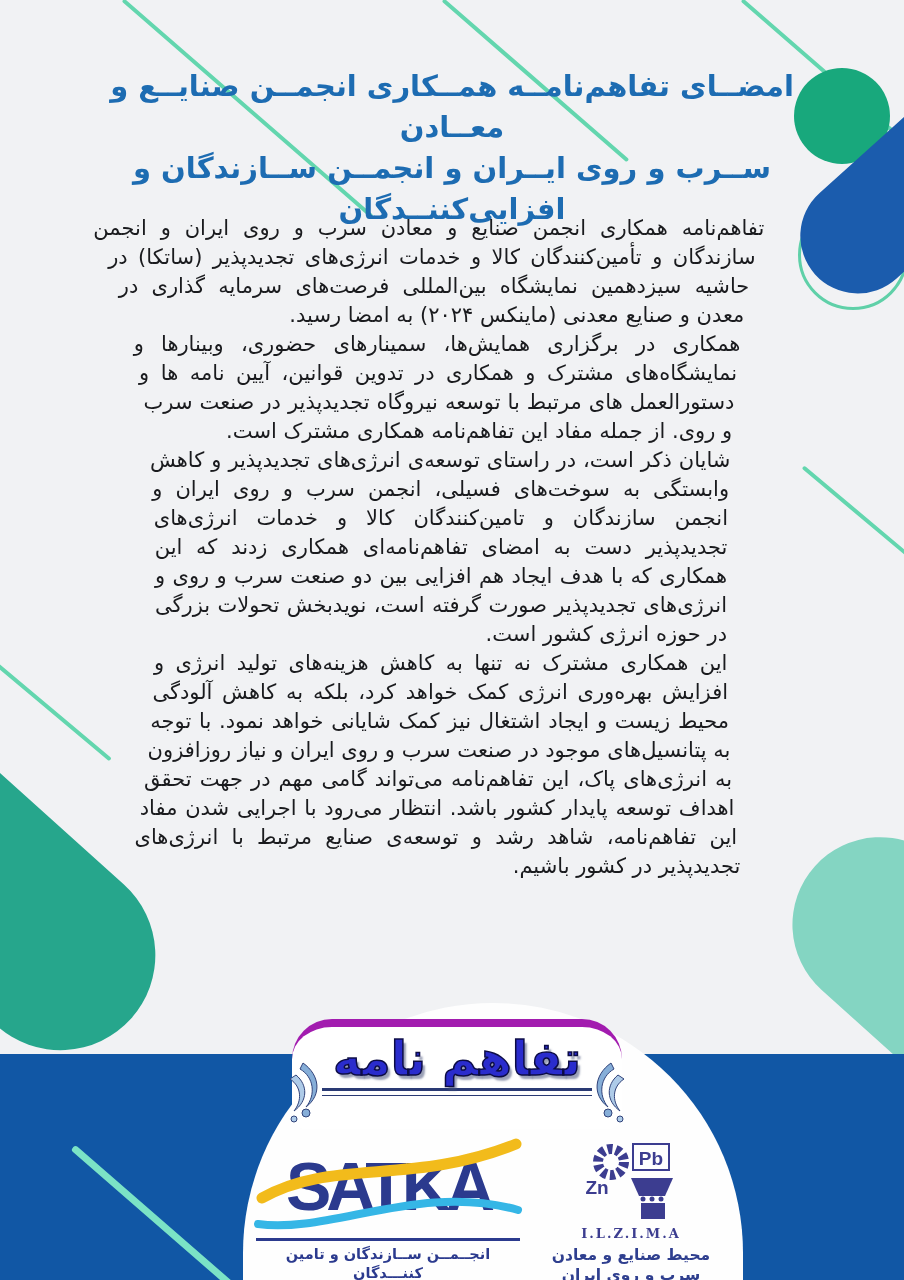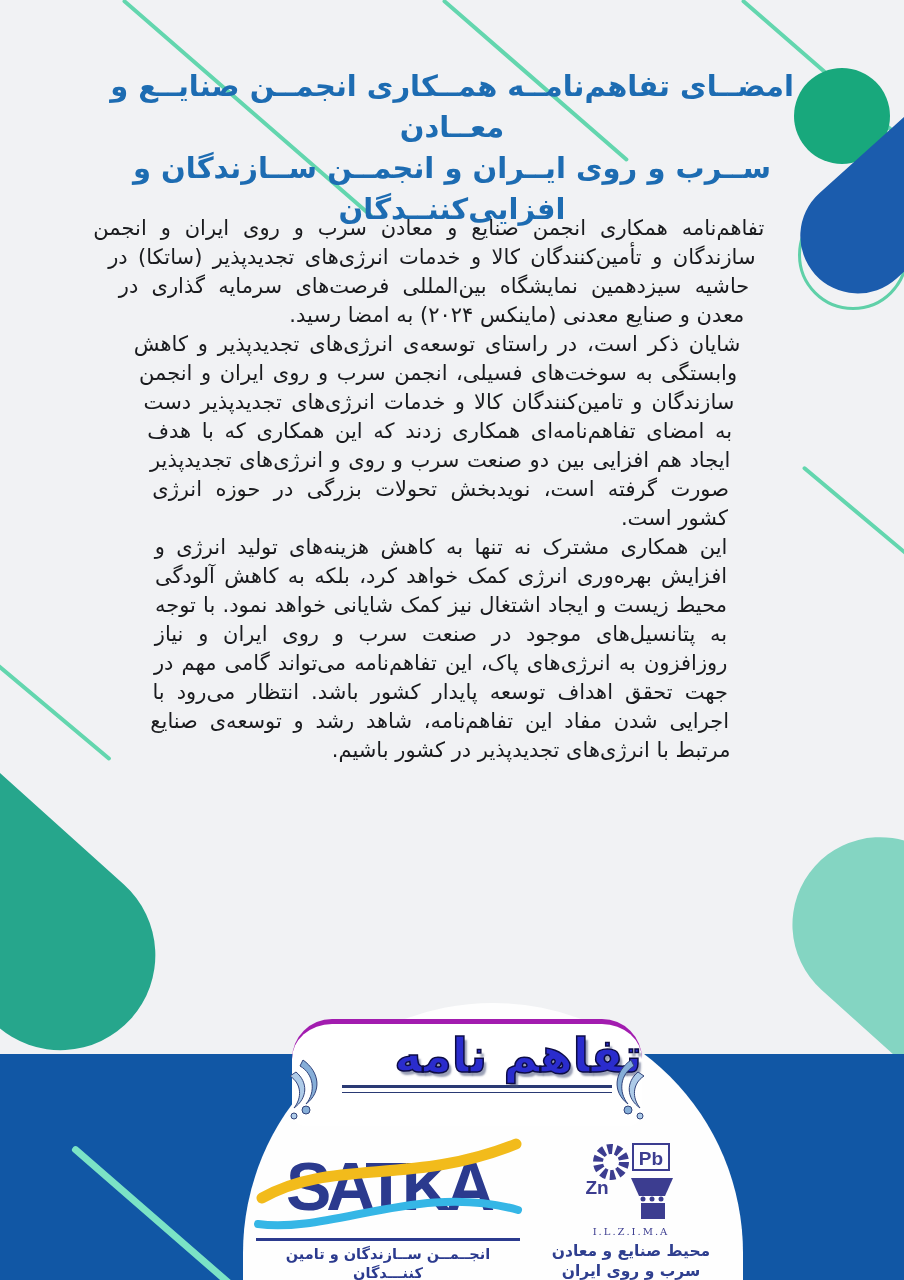--- a/index.html
+++ b/index.html
@@ -43,40 +43,40 @@
   .cut-l{float:left; width:100px; height:262px; margin-top:496px;
          shape-outside:ellipse(100% 50% at 0% 50%);}
   .cut-r{float:right; width:60px; height:185px; margin-top:598px;
          shape-outside:ellipse(100% 50% at 100% 50%);}
   
   .band{position:absolute; left:0; top:1054px; width:904px; height:226px;
         background:#1157a5; z-index:1;}
   .dome{position:absolute; left:243px; top:1003px; width:500px; height:280px;
         background:#fefefe; border-radius:250px 250px 0 0; z-index:3;}
   .badge{position:absolute; left:292px; top:1019px; width:330px; height:102px;
-         background:#fff; z-index:4; border-top:5px solid #a21caf;
-         border-radius:40px 40px 14px 14px; padding-left:20px;}
+         background:#fff; z-index:4; border-top:8px solid #a21caf;
+         border-radius:40px 40px 14px 14px; text-align:center;}
   .badge-label{display:block; margin-top:4px; font-size:47px; font-weight:bold;
          color:#2a2ccd; -webkit-text-stroke:1.5px #0c0c45;
          text-shadow:3px 4px 2px rgba(70,80,120,.55);}
   .badge-rule{width:270px; height:4px; margin:2px auto 0;
          border-top:3px solid #2a3a74; border-bottom:1px solid #2a3a74;}
   .orn{position:absolute; top:34px; width:46px; height:64px; z-index:5;}
   .orn.left{left:-12px; transform:scaleX(-1);}
   .orn.right{right:-12px;}
   
   .satka{position:absolute; left:252px; top:1136px; width:272px; z-index:4;
          text-align:center; direction:ltr;}
   .satka-divider{height:3px; background:#2b3a8e; margin:2px 4px 4px;}
   .satka-cap{direction:rtl; color:#2b3a8e; font-weight:bold; font-size:14.5px;
          line-height:19px;}
   
   .ilzima{position:absolute; left:536px; top:1142px; width:190px; z-index:4;
           text-align:center;}
-  .ilzima-acronym{color:#3c3d90; font-weight:normal; font-size:10px;
+  .ilzima-acronym{color:#3c3d90; font-weight:bold; font-size:13px;
           letter-spacing:2px; font-family:"DejaVu Serif", serif; direction:ltr;}
   .ilzima-cap{color:#2f3f8f; font-weight:bold; font-size:15.5px; line-height:20px;
           text-shadow:0 0 2px #fff; margin-top:4px;}
 </style>
 </head>
 <body>
 
 <div class="page">
 
   <div class="dline dl1"></div>
@@ -93,20 +93,21 @@
   <header class="title">
     <div>امضــای تفاهم‌نامــه همــکاری انجمــن صنایــع و معــادن</div>
     <div>ســرب و روی ایــران و انجمــن ســازندگان و افزایی‌کننــدگان</div>
   </header>
 
   <main class="article">
     <span class="cut-tr"></span>
     <span class="cut-l"></span>
     <span class="cut-r"></span>
     <p>تفاهم‌نامه همکاری انجمن صنایع و معادن سرب و روی ایران و انجمن سازندگان و تأمین‌کنندگان کالا و خدمات انرژی‌های تجدیدپذیر (ساتکا) در حاشیه سیزدهمین نمایشگاه بین‌المللی فرصت‌های سرمایه گذاری در معدن و صنایع معدنی (ماینکس ۲۰۲۴) به امضا رسید.</p>
+    <p>همکاری در برگزاری همایش‌ها، سمینارهای حضوری، وبینارها و نمایشگاه‌های مشترک و همکاری در تدوین قوانین، آیین نامه ها و دستورالعمل های مرتبط با توسعه نیروگاه تجدیدپذیر در صنعت سرب و روی. از جمله مفاد این تفاهم‌نامه همکاری مشترک است.</p>
     <p>شایان ذکر است، در راستای توسعه‌ی انرژی‌های تجدیدپذیر و کاهش وابستگی به سوخت‌های فسیلی، انجمن سرب و روی ایران و انجمن سازندگان و تامین‌کنندگان کالا و خدمات انرژی‌های تجدیدپذیر دست به امضای تفاهم‌نامه‌ای همکاری زدند که این همکاری که با هدف ایجاد هم افزایی بین دو صنعت سرب و روی و انرژی‌های تجدیدپذیر صورت گرفته است، نویدبخش تحولات بزرگی در حوزه انرژی کشور است.</p>
     <p>این همکاری مشترک نه تنها به کاهش هزینه‌های تولید انرژی و افزایش بهره‌وری انرژی کمک خواهد کرد، بلکه به کاهش آلودگی محیط زیست و ایجاد اشتغال نیز کمک شایانی خواهد نمود. با توجه به پتانسیل‌های موجود در صنعت سرب و روی ایران و نیاز روزافزون به انرژی‌های پاک، این تفاهم‌نامه می‌تواند گامی مهم در جهت تحقق اهداف توسعه پایدار کشور باشد. انتظار می‌رود با اجرایی شدن مفاد این تفاهم‌نامه، شاهد رشد و توسعه‌ی صنایع مرتبط با انرژی‌های تجدیدپذیر در کشور باشیم.</p>
   </main>
 
   <div class="band"></div>
   <div class="dline dl6"></div>
   <div class="dome"></div>
 
   <div class="badge">
     <svg class="orn left" viewBox="0 0 46 64">

